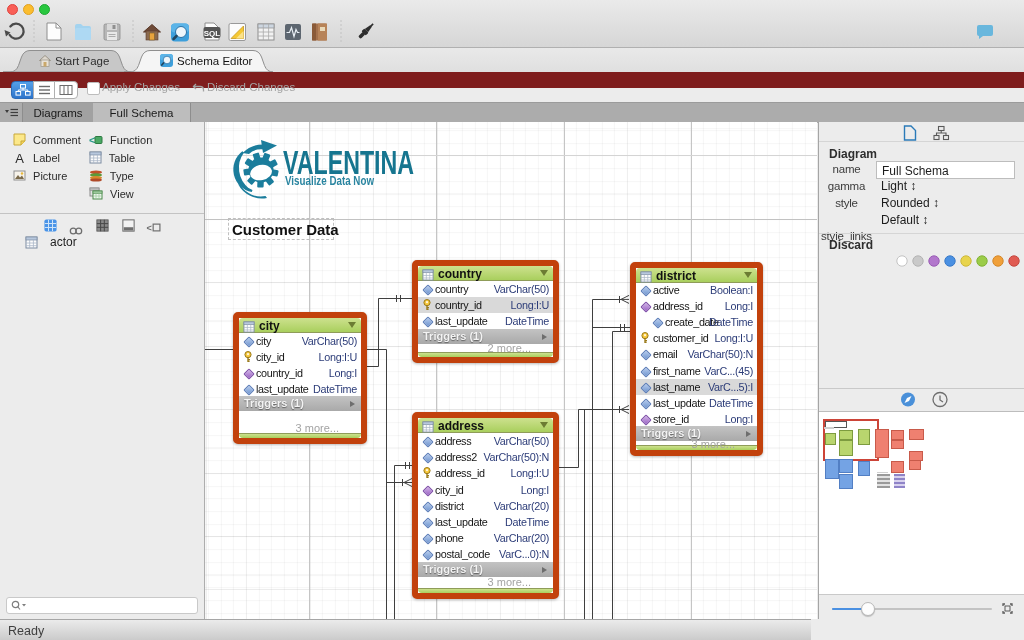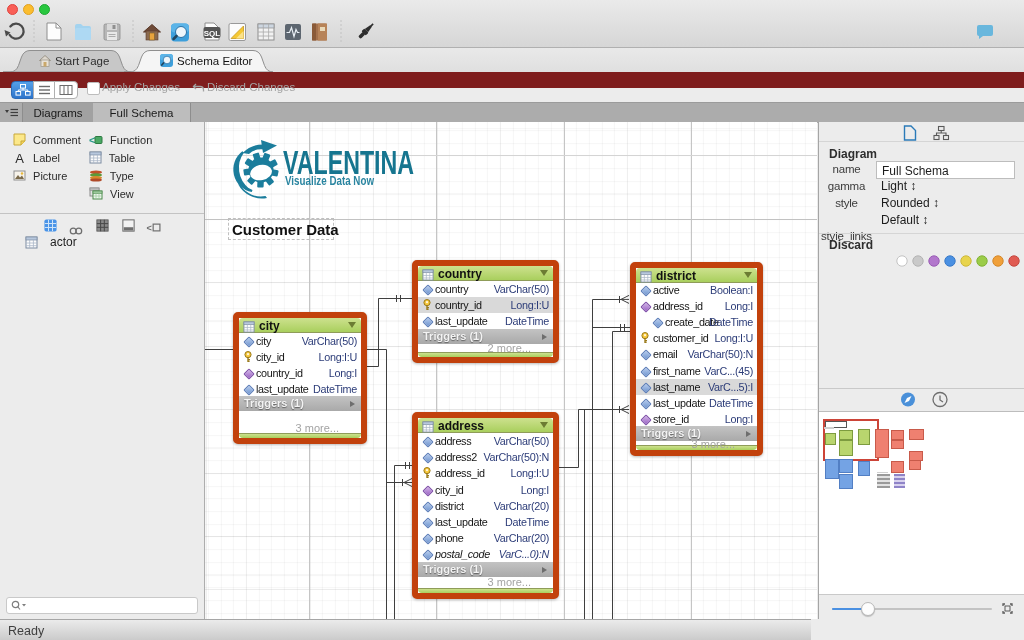--- a/index.html
+++ b/index.html
@@ -488,21 +488,21 @@
     <div class="row" style="top:96px;">
         <span class="dia"></span>
         <span class="fn">last_update</span>
         <span class="ty">DateTime</span>
       </div>
     <div class="row" style="top:112px;">
         <span class="dia"></span>
         <span class="fn">phone</span>
         <span class="ty">VarChar(20)</span>
       </div>
-    <div class="row" style="top:128px;font-style:italic;">
+    <div class="row" style="top:128px;">
         <span class="dia"></span>
         <span class="fn">postal_code</span>
         <span class="ty">VarC...0):N</span>
       </div>
     <div class="trig" style="top:144px;">Triggers (1)<span class="tri"></span></div>
     <div class="more" style="top:158px;">3 more...</div>
     <div class="ft"></div>
   </div>
   <div class="tbl" style="left:425px;top:140px;width:121px;height:182px;">
     <div class="hd">

